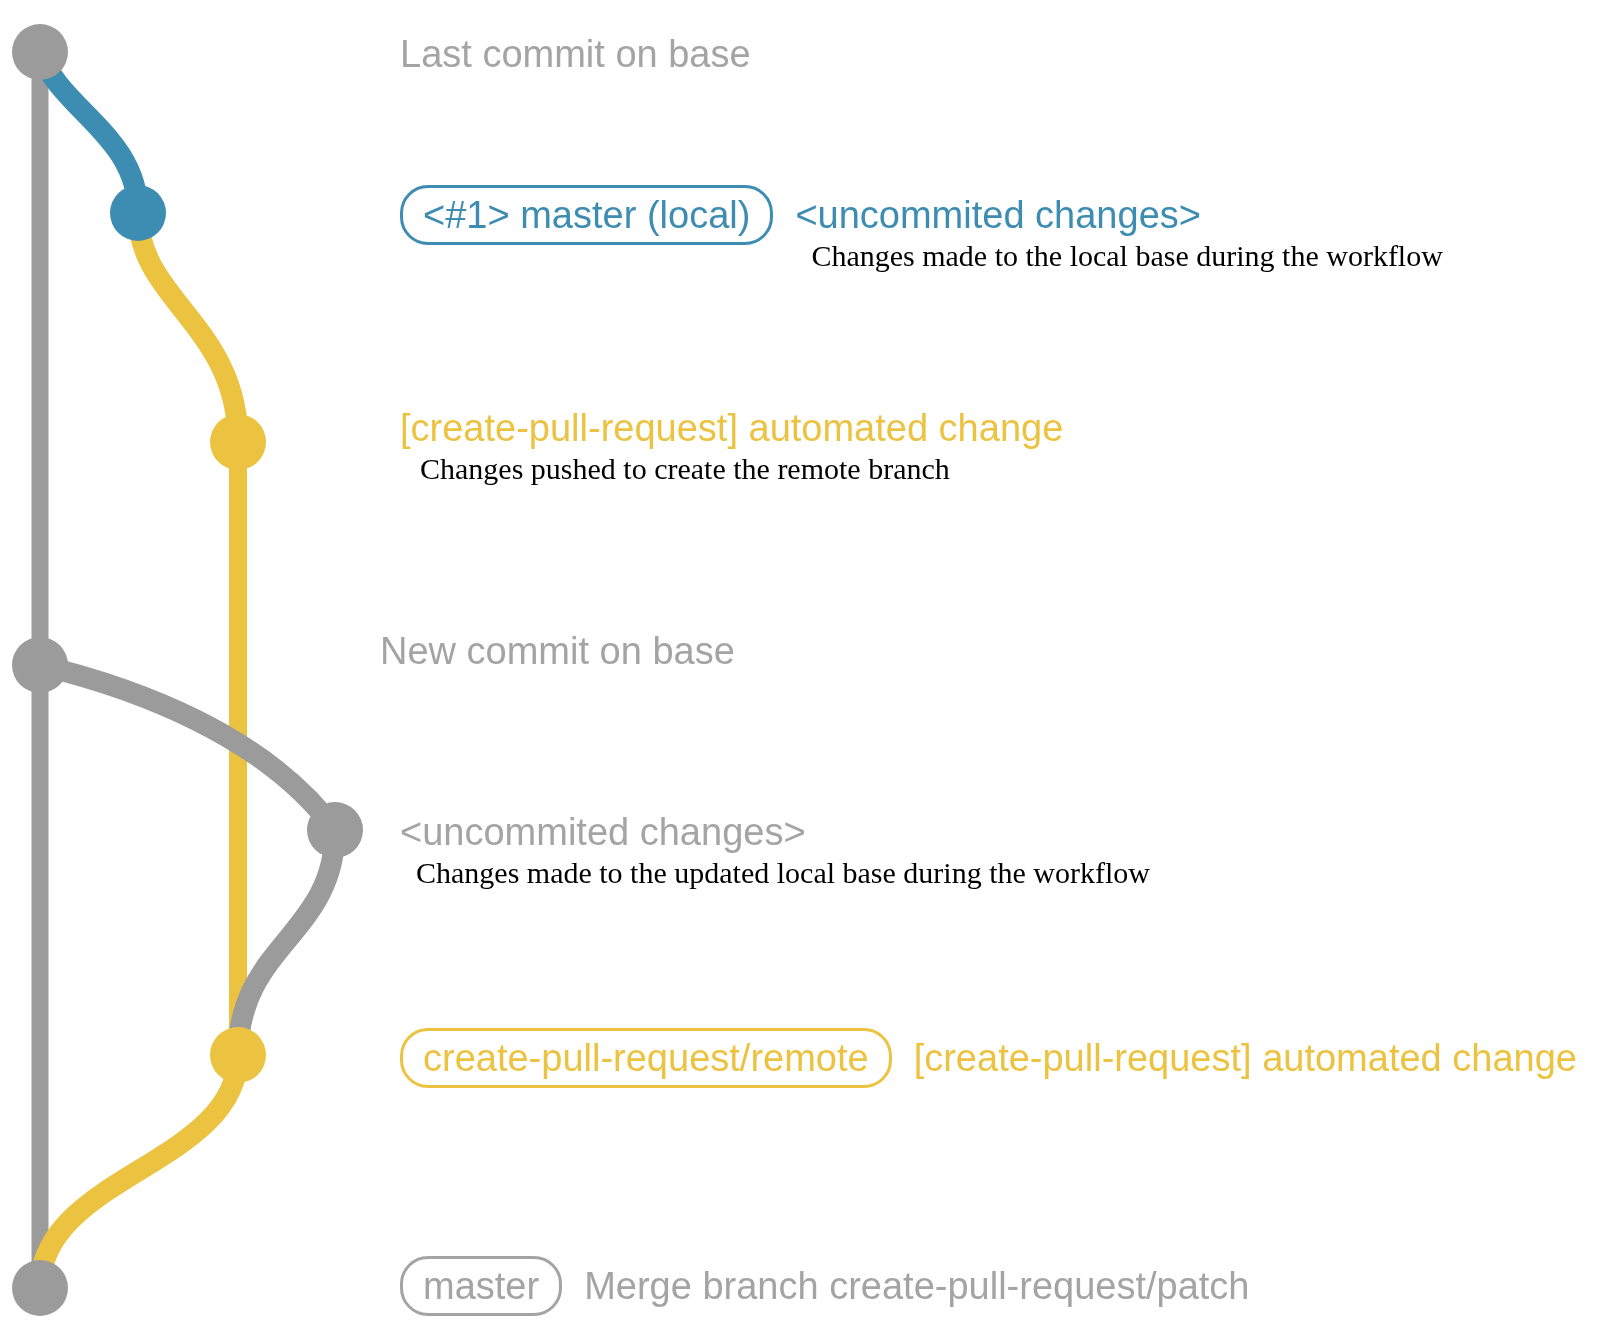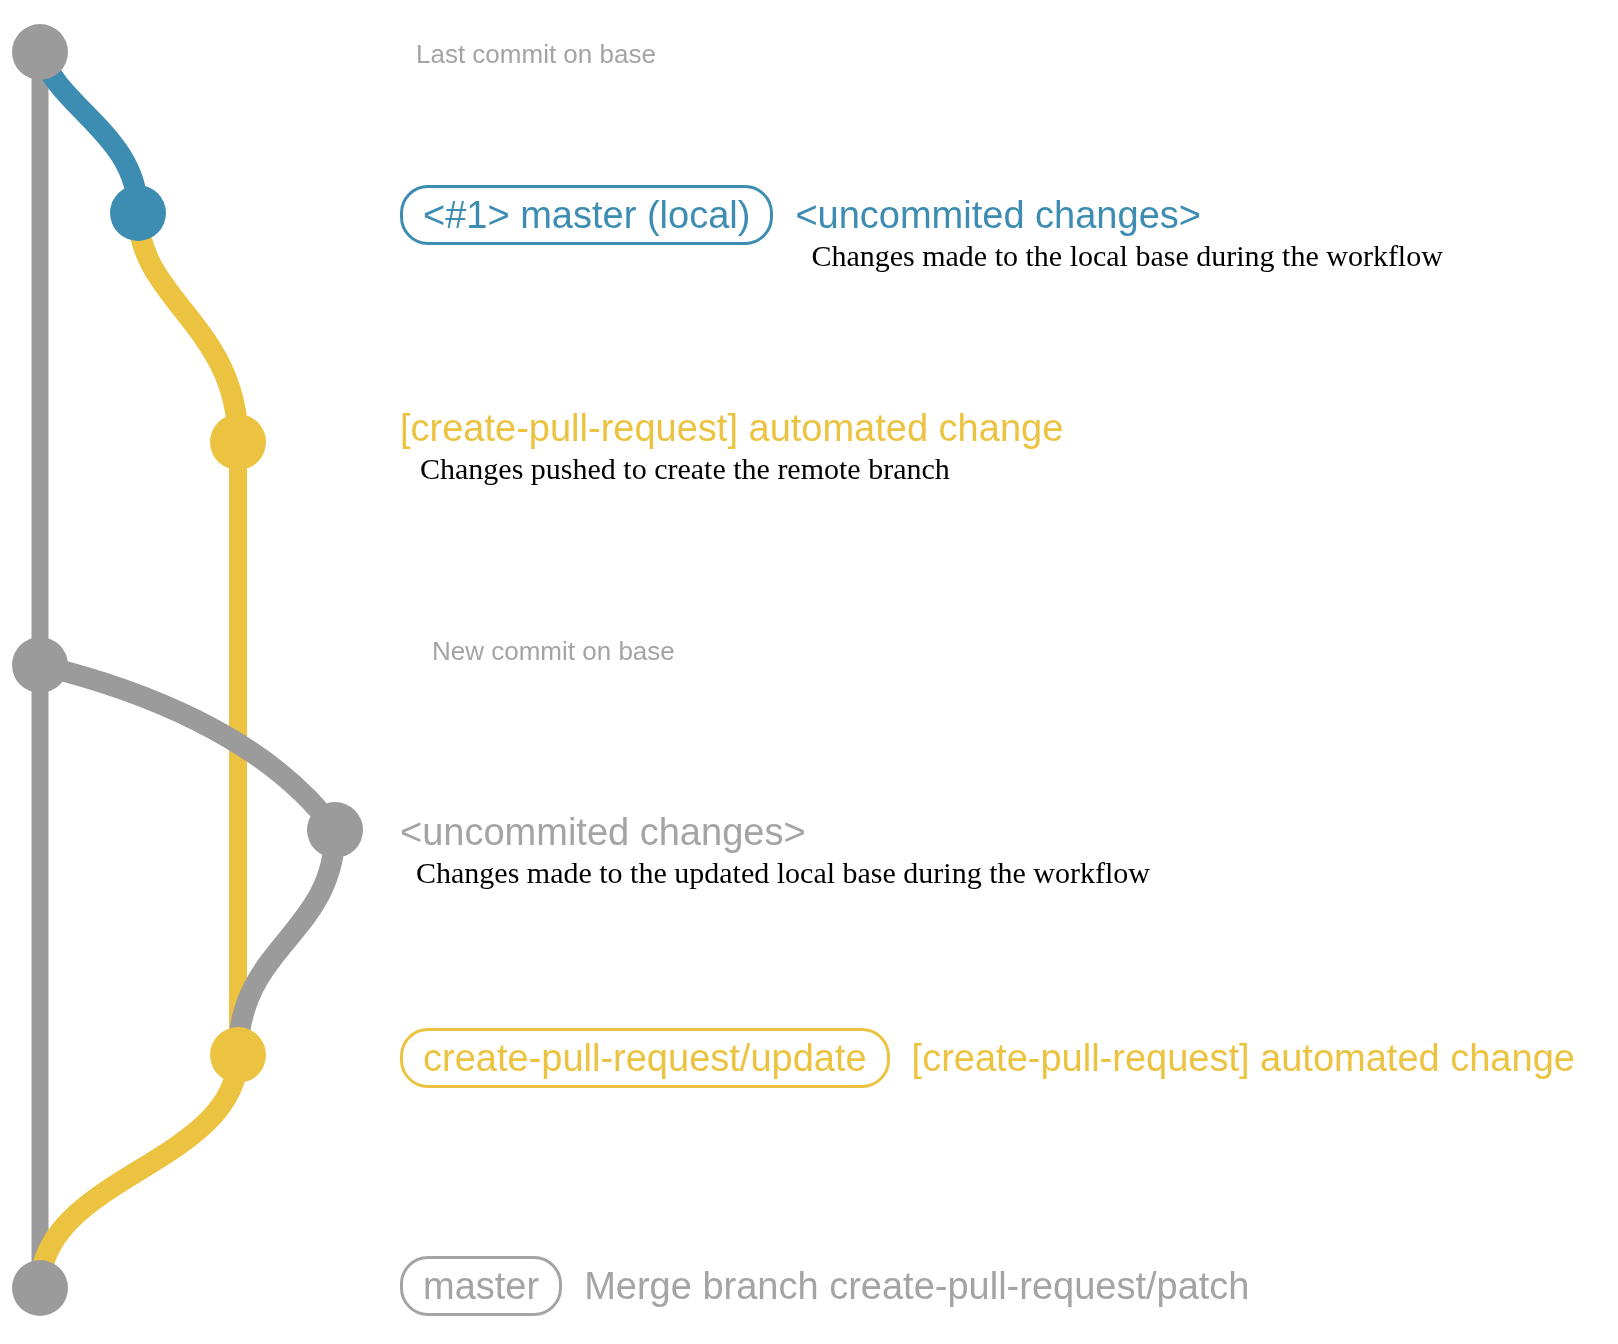--- a/index.html
+++ b/index.html
@@ -14,21 +14,21 @@
 
   .stroke-gray{stroke:var(--gray-line,#9b9b9b);}
   .stroke-blue{stroke:var(--blue,#3d8cb2);}
   .stroke-yellow{stroke:var(--yellow,#ecc341);}
   .fill-gray{fill:var(--gray-line,#9b9b9b);}
   .fill-blue{fill:var(--blue,#3d8cb2);}
   .fill-yellow{fill:var(--yellow,#ecc341);}
 
   .label{
     position:absolute;
-    font-size:26px;line-height:44px;white-space:nowrap;margin-left:16px;
+    font-size:38px;line-height:44px;white-space:nowrap;
   }
   .gray-text{color:var(--gray-text,#a4a4a4);}
   .blue-text{color:var(--blue,#3987ae);}
   .yellow-text{color:var(--yellow,#ecc341);}
 
   .row{
     position:absolute;left:400px;
     display:flex;gap:22px;align-items:flex-start;
   }
   .row.center{align-items:center;}
@@ -95,31 +95,31 @@
     </span>
   </div>
 
   <div class="row" style="top:406px;">
     <span class="stack" style="margin-top:0;">
       <span class="msg yellow-text">[create-pull-request] automated change</span>
       <span class="note" style="padding-left:20px;">Changes pushed to create the remote branch</span>
     </span>
   </div>
 
-  <div class="label gray-text" style="left:416px;top:629px;">New commit on base</div>
+  <div class="label gray-text" style="left:380px;top:629px;">New commit on base</div>
 
   <div class="row" style="top:802px;">
     <span class="stack">
       <span class="msg gray-text">&lt;uncommited changes&gt;</span>
       <span class="note">Changes made to the updated local base during the workflow</span>
     </span>
   </div>
 
   <div class="row" style="top:1028px;">
-    <span class="badge yellow">create-pull-request/update</span>
+    <span class="badge yellow">create-pull-request/remote</span>
     <span class="stack">
       <span class="msg yellow-text">[create-pull-request] automated change</span>
     </span>
   </div>
 
   <div class="row center" style="top:1256px;">
     <span class="badge gray">master</span>
     <span class="msg gray-text">Merge branch create-pull-request/patch</span>
   </div>
 

